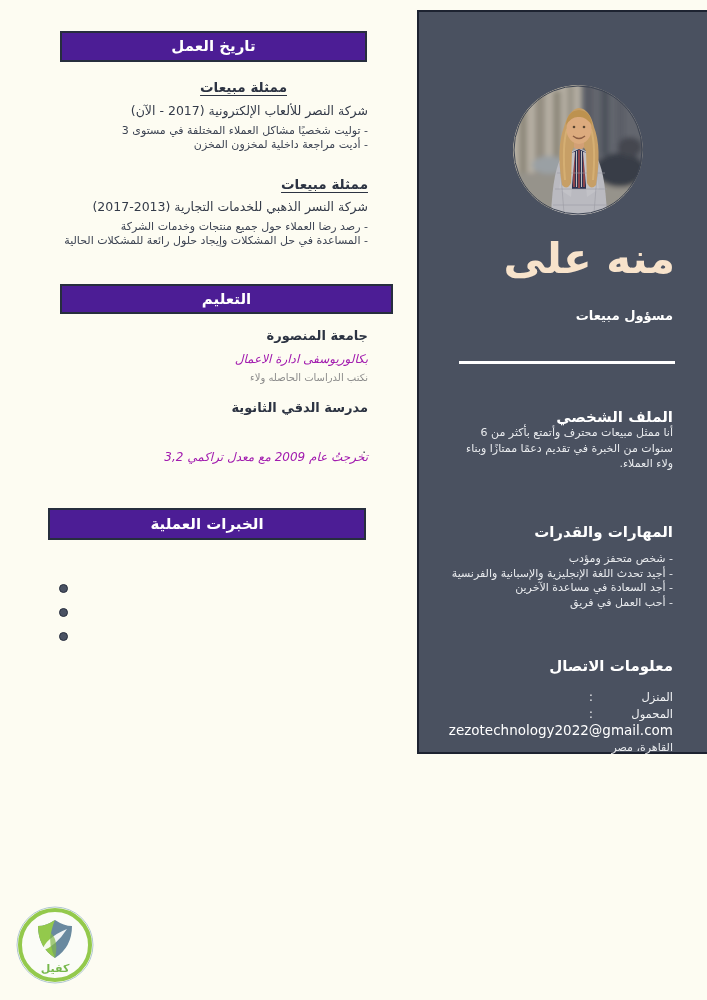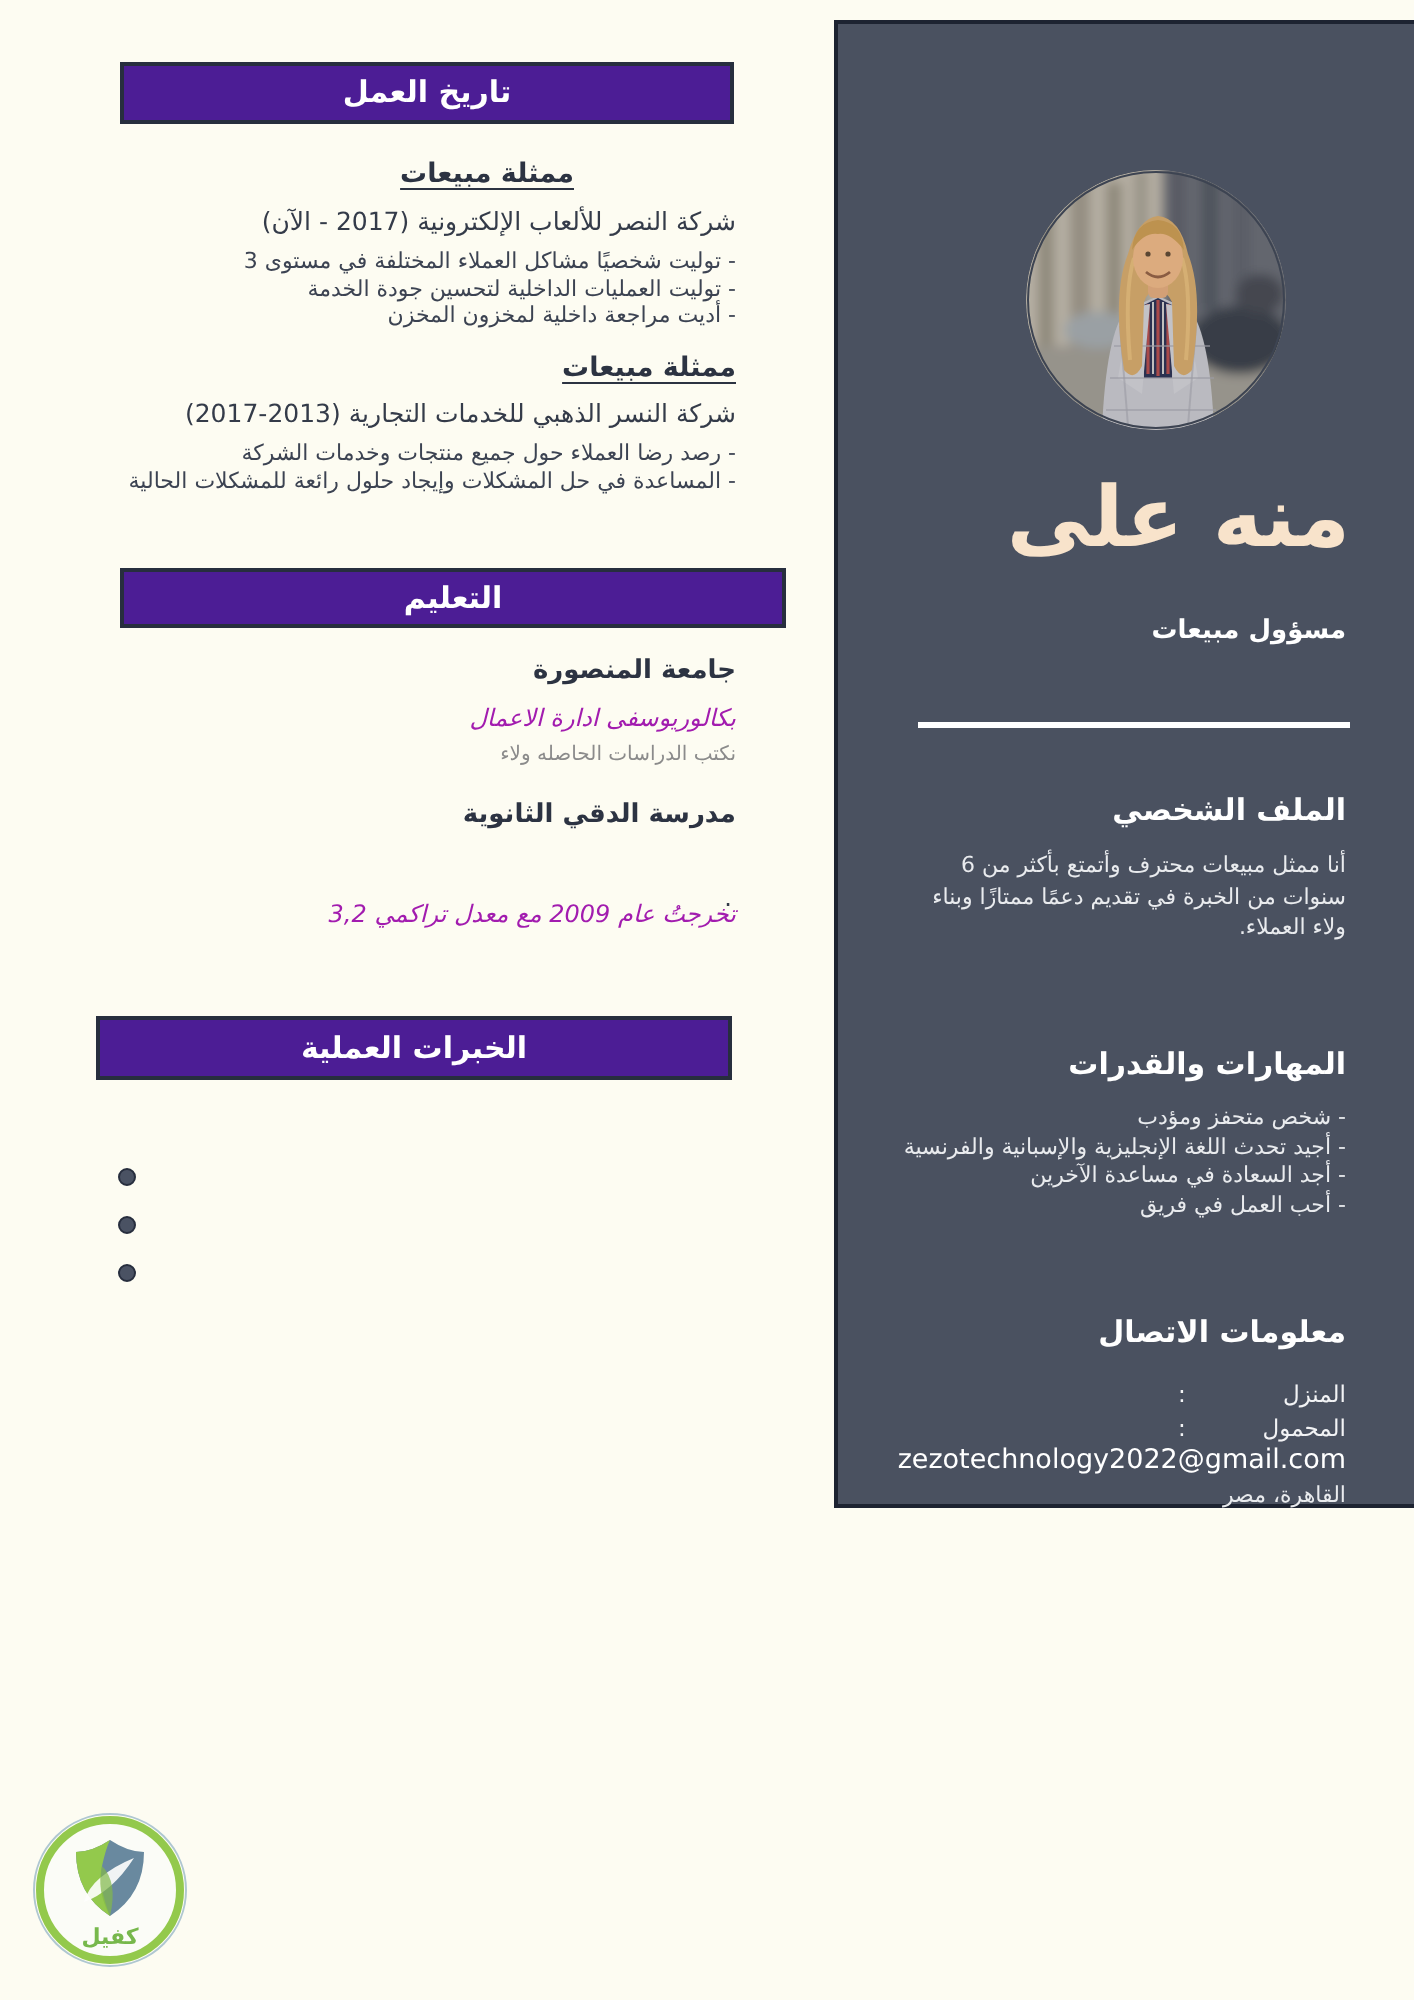--- a/index.html
+++ b/index.html
@@ -60,21 +60,21 @@
   .side-job-title{
     position:absolute;right:34px;top:296px;font-size:13px;font-weight:bold;
     color:#ffffff;white-space:nowrap;
   }
   .divider{
     position:absolute;right:32px;top:349px;width:216px;height:3px;background:#ffffff;
   }
   .side-heading{
     position:absolute;right:34px;font-size:15px;font-weight:bold;color:#ffffff;white-space:nowrap;
   }
-  #hd-profile{top:384px;}
+  #hd-profile{top:396px;}
   #hd-skills{top:511px;}
   #hd-contact{top:645px;}
   .side-par{
     position:absolute;right:34px;top:413px;width:222px;
     font-size:11px;line-height:15.5px;color:#e9ebee;text-align:right;
   }
   .skills{position:absolute;right:34px;top:540px;font-size:11px;line-height:14.5px;color:#e9ebee;text-align:right;}
   .skills div{white-space:nowrap;}
   .contact-row{
     position:absolute;right:34px;width:84px;display:flex;justify-content:space-between;
@@ -96,21 +96,20 @@
 <div class="page">
 
   <div class="bar" id="bar-work">
     <span>تاريخ العمل</span>
   </div>
 
   <div class="job-title" id="jt1">ممثلة مبيعات</div>
   <div class="company" id="co1">شركة النصر للألعاب الإلكترونية (2017 - الآن)</div>
   <div class="bullets" id="bl1">
     <div>- توليت شخصيًا مشاكل العملاء المختلفة في مستوى 3</div>
-    <div>- توليت العمليات الداخلية لتحسين جودة الخدمة</div>
     <div>- أديت مراجعة داخلية لمخزون المخزن</div>
   </div>
 
   <div class="job-title" id="jt2">ممثلة مبيعات</div>
   <div class="company" id="co2">شركة النسر الذهبي للخدمات التجارية (2013-2017)</div>
   <div class="bullets" id="bl2">
     <div>- رصد رضا العملاء حول جميع منتجات وخدمات الشركة</div>
     <div>- المساعدة في حل المشكلات وإيجاد حلول رائعة للمشكلات الحالية</div>
   </div>
 

